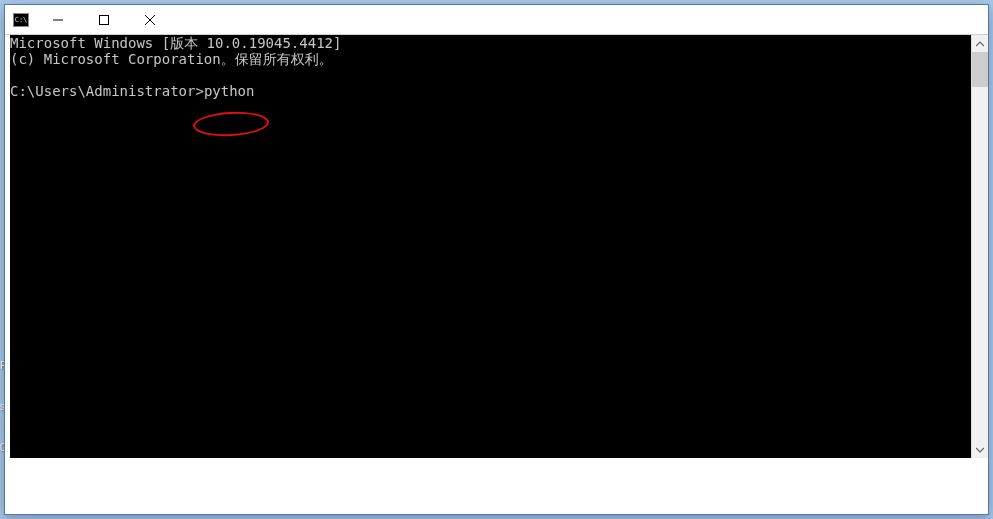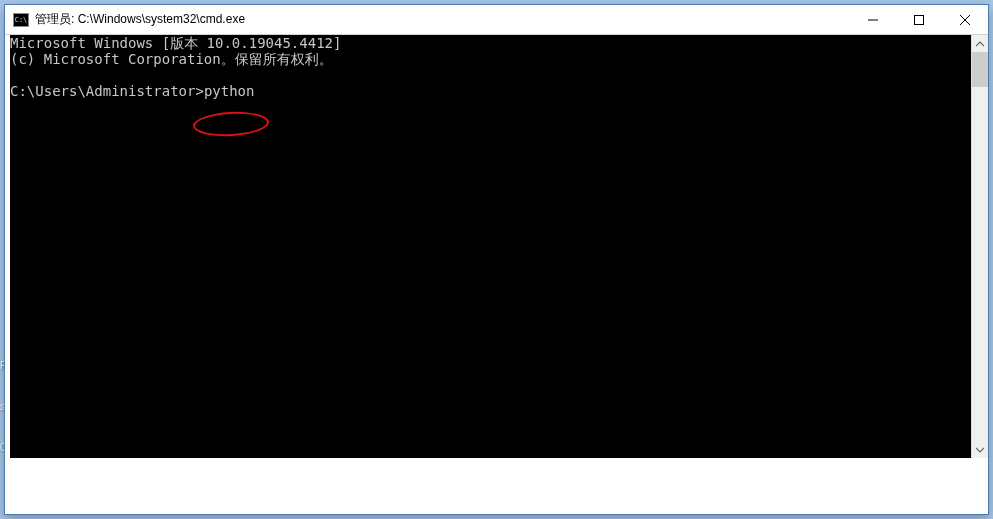--- a/index.html
+++ b/index.html
@@ -159,21 +159,20 @@
   <div>P</div>
   <div>s</div>
   <div>0.</div>
 </div>
 
 <div class="cmd-window">
   <div class="title-bar">
     <div class="title-icon">
       <span>C:\</span>
     </div>
-    <div class="title-text">管理员: C:\Windows\system32\cmd.exe</div>
     <div class="window-controls">
       <button class="win-btn">
         <svg viewBox="0 0 10 10">
             <line x1="0" y1="5" x2="10" y2="5" stroke="#000" stroke-width="1"></line>
           </svg>
       </button>
       <button class="win-btn">
         <svg viewBox="0 0 10 10">
             <rect x="0.5" y="0.5" width="9" height="9" fill="none" stroke="#000" stroke-width="1"></rect>
           </svg>

